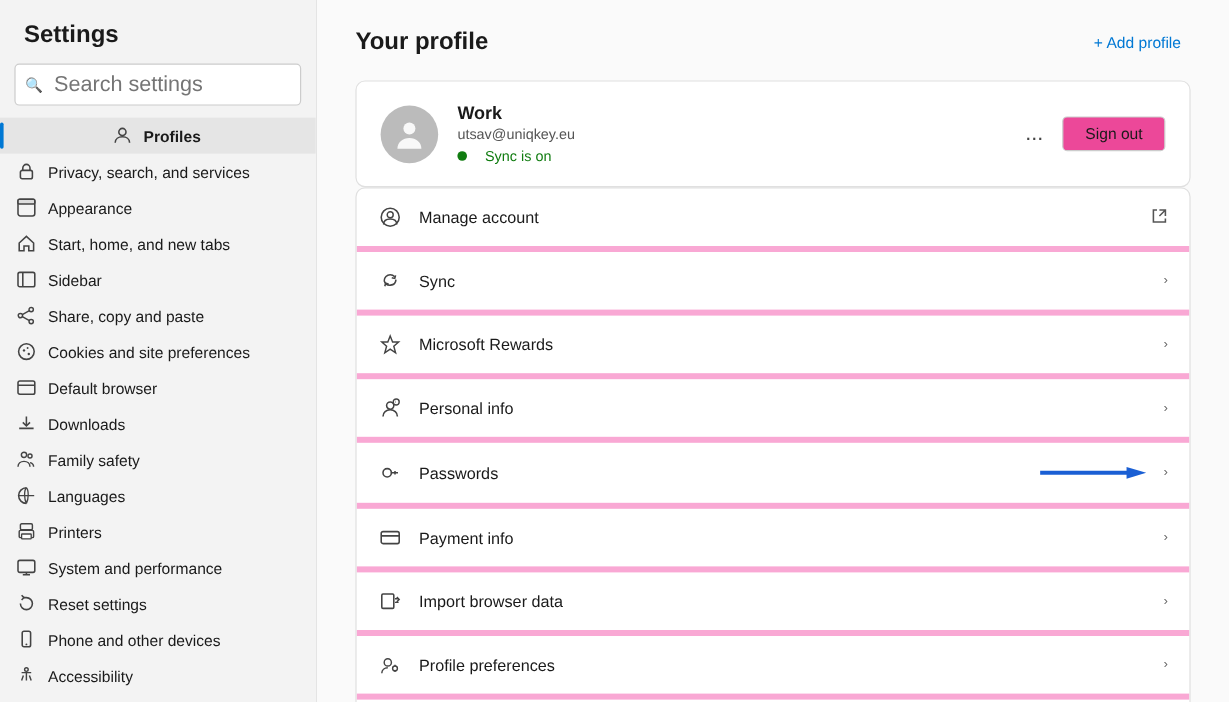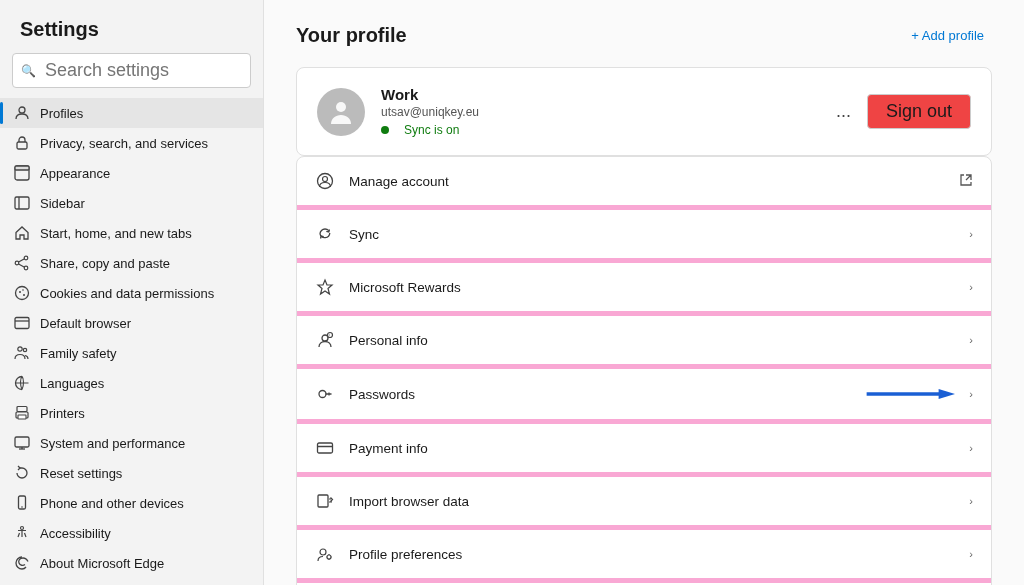--- a/index.html
+++ b/index.html
@@ -50,21 +50,22 @@
       padding: 7px 16px 7px 14px;
       cursor: pointer;
       color: #1a1a1a;
       border-radius: 0;
       position: relative;
       gap: 10px;
       font-size: 13px;
     }
     .nav-item.active {
       background: #e5e5e5;
-      font-weight: 400;
+      font-weight: 700;
+      justify-content: center;
     }
     .nav-item.active::before {
       content: '';
       position: absolute;
       left: 0;
       top: 4px;
       bottom: 4px;
       width: 3px;
       background: #0078d4;
       border-radius: 2px;
@@ -142,24 +143,24 @@
       border: none;
       cursor: pointer;
       font-size: 18px;
       color: #444;
       padding: 4px 6px;
       border-radius: 4px;
     }
     .sign-out-btn {
       padding: 6px 18px;
       border: 1px solid #ccc;
-      background: #ef4444;
+      background: #ec4899;
       border-radius: 4px;
       cursor: pointer;
-      font-size: 18px;
+      font-size: 13px;
       color: #1a1a1a;
     }
 
     
     .menu-list {
       background: #fff;
       border: 1px solid #e0e0e0;
       border-radius: 8px;
       overflow: hidden;
     }
@@ -238,33 +239,33 @@
       <svg width="16" height="16" viewBox="0 0 16 16" fill="none">
           <rect x="1" y="1" width="14" height="14" rx="2" stroke="#444" stroke-width="1.3"></rect>
           <rect x="1" y="1" width="14" height="4" rx="1" fill="#ddd" stroke="#444" stroke-width="1.3"></rect>
         </svg>
     </span>
     <span>Appearance</span>
   </div>
   <div class="nav-item">
     <span class="nav-icon">
       <svg width="16" height="16" viewBox="0 0 16 16" fill="none">
+          <path d="M2 7.5L8 2l6 5.5V14H10V10H6v4H2V7.5z" stroke="#444" stroke-width="1.3"></path>
+        </svg>
+    </span>
+    <span>Start, home, and new tabs</span>
+  </div>
+  <div class="nav-item">
+    <span class="nav-icon">
+      <svg width="16" height="16" viewBox="0 0 16 16" fill="none">
           <rect x="1" y="2" width="14" height="12" rx="1.5" stroke="#444" stroke-width="1.3"></rect>
           <line x1="5" y1="2" x2="5" y2="14" stroke="#444" stroke-width="1.3"></line>
         </svg>
     </span>
     <span>Sidebar</span>
-  </div>
-  <div class="nav-item">
-    <span class="nav-icon">
-      <svg width="16" height="16" viewBox="0 0 16 16" fill="none">
-          <path d="M2 7.5L8 2l6 5.5V14H10V10H6v4H2V7.5z" stroke="#444" stroke-width="1.3"></path>
-        </svg>
-    </span>
-    <span>Start, home, and new tabs</span>
   </div>
   <div class="nav-item">
     <span class="nav-icon">
       <svg width="16" height="16" viewBox="0 0 16 16" fill="none">
           <circle cx="12" cy="3" r="1.8" stroke="#444" stroke-width="1.2"></circle>
           <circle cx="12" cy="13" r="1.8" stroke="#444" stroke-width="1.2"></circle>
           <circle cx="3" cy="8" r="1.8" stroke="#444" stroke-width="1.2"></circle>
           <line x1="4.6" y1="7.1" x2="10.5" y2="3.8" stroke="#444" stroke-width="1.2"></line>
           <line x1="4.6" y1="8.9" x2="10.5" y2="12.2" stroke="#444" stroke-width="1.2"></line>
         </svg>
@@ -273,30 +274,39 @@
   </div>
   <div class="nav-item">
     <span class="nav-icon">
       <svg width="16" height="16" viewBox="0 0 16 16" fill="none">
           <circle cx="8" cy="8" r="6.5" stroke="#444" stroke-width="1.3"></circle>
           <circle cx="6" cy="7" r="1" fill="#444"></circle>
           <circle cx="10" cy="10" r="1" fill="#444"></circle>
           <circle cx="9" cy="5" r="0.8" fill="#444"></circle>
         </svg>
     </span>
-    <span>Cookies and data permissions</span>
+    <span>Cookies and site preferences</span>
   </div>
   <div class="nav-item">
     <span class="nav-icon">
       <svg width="16" height="16" viewBox="0 0 16 16" fill="none">
           <rect x="1" y="2.5" width="14" height="11" rx="1.5" stroke="#444" stroke-width="1.3"></rect>
           <line x1="1" y1="6" x2="15" y2="6" stroke="#444" stroke-width="1.3"></line>
         </svg>
     </span>
     <span>Default browser</span>
+  </div>
+  <div class="nav-item">
+    <span class="nav-icon">
+      <svg width="16" height="16" viewBox="0 0 16 16" fill="none">
+          <path d="M8 2v8M5 7l3 3 3-3" stroke="#444" stroke-width="1.3"></path>
+          <path d="M2 12h12" stroke="#444" stroke-width="1.3"></path>
+        </svg>
+    </span>
+    <span>Downloads</span>
   </div>
   <div class="nav-item">
     <span class="nav-icon">
       <svg width="16" height="16" viewBox="0 0 16 16" fill="none">
           <circle cx="6" cy="4" r="2.2" stroke="#444" stroke-width="1.2"></circle>
           <circle cx="11" cy="5" r="1.7" stroke="#444" stroke-width="1.2"></circle>
           <path d="M1 14c0-2.8 2.2-4.5 5-4.5s5 1.7 5 4.5" stroke="#444" stroke-width="1.2"></path>
           <path d="M11 10.5c1.5.3 3 1.2 3 3.5" stroke="#444" stroke-width="1.2"></path>
         </svg>
     </span>

